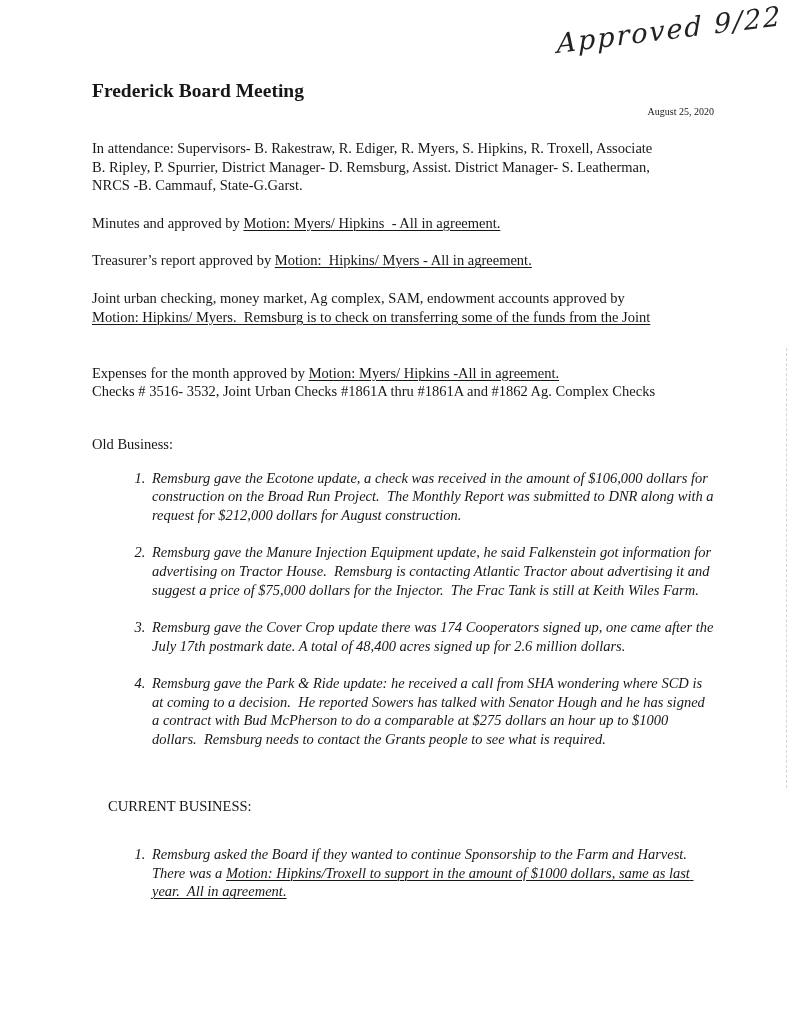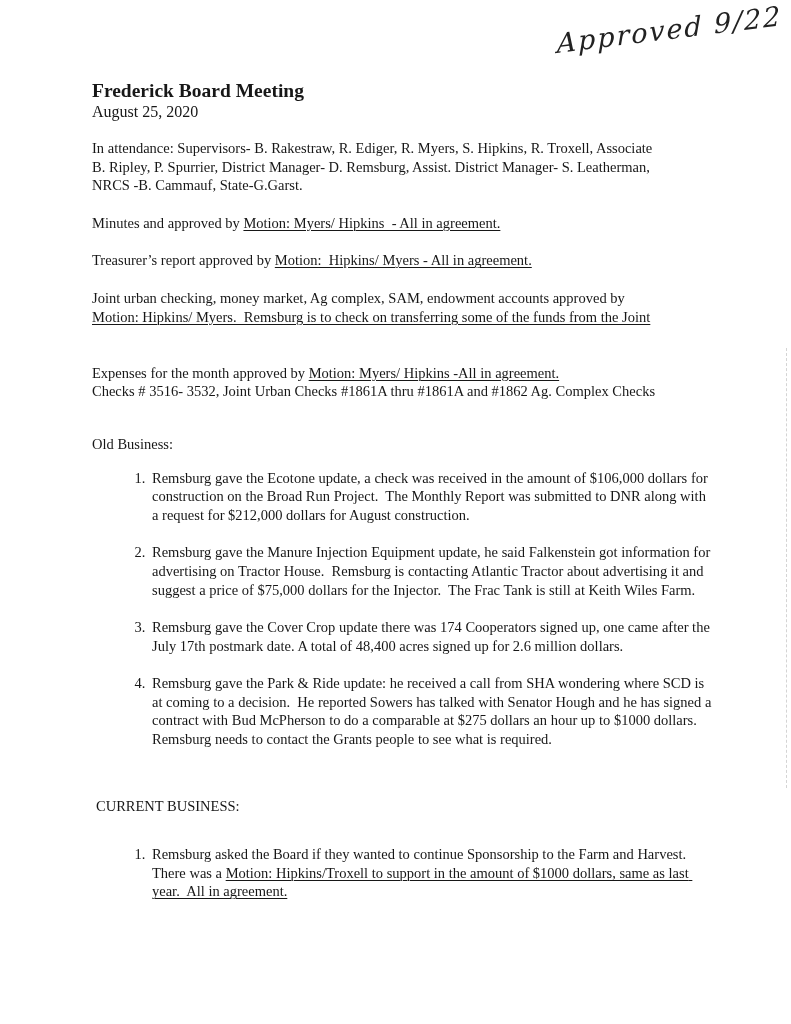--- a/index.html
+++ b/index.html
@@ -33,35 +33,36 @@
     font-size: 14.5px;
     line-height: 18.6px;
   }
   .doc-title {
     font-weight: bold;
     font-size: 19.5px;
     line-height: 22px;
     margin: 0;
   }
   .doc-date {
-    text-align: left;
-    font-size: 16px;
+    text-align: right;
+    font-size: 10px;
     line-height: 20px;
     margin: 0 0 17px 0;
   }
   p.block { margin: 0 0 19px 0; }
   p.block-lg { margin: 0 0 34px 0; }
   .t { white-space: pre-wrap; }
   .u { text-decoration: underline; text-underline-offset: 2px; text-decoration-thickness: 1.2px; }
   .indent { display: inline-block; width: 78px; }
   .section-heading { margin: 0 0 15px 0; }
-  .section-heading-cb { margin: 48px 0 30px 4px; }
+  .section-heading-cb { margin: 48px 0 30px 16px; }
   ol.minutes-list {
     margin: 0 0 0 0;
     padding-left: 57px;
+    font-style: italic;
   }
   ol.minutes-list > li {
     margin-bottom: 19px;
     padding-left: 3px;
   }
   .scan-edge {
     position: absolute;
     right: 4px;
     top: 348px;
     height: 440px;

